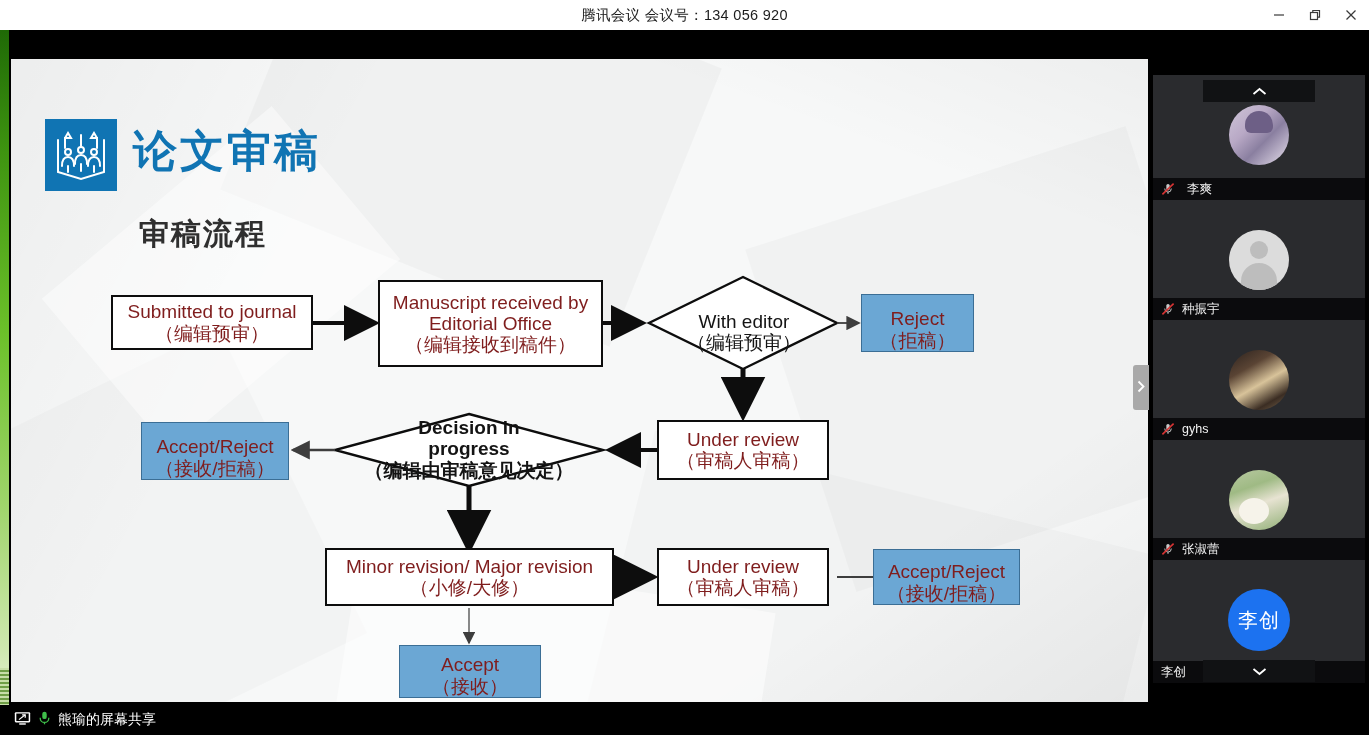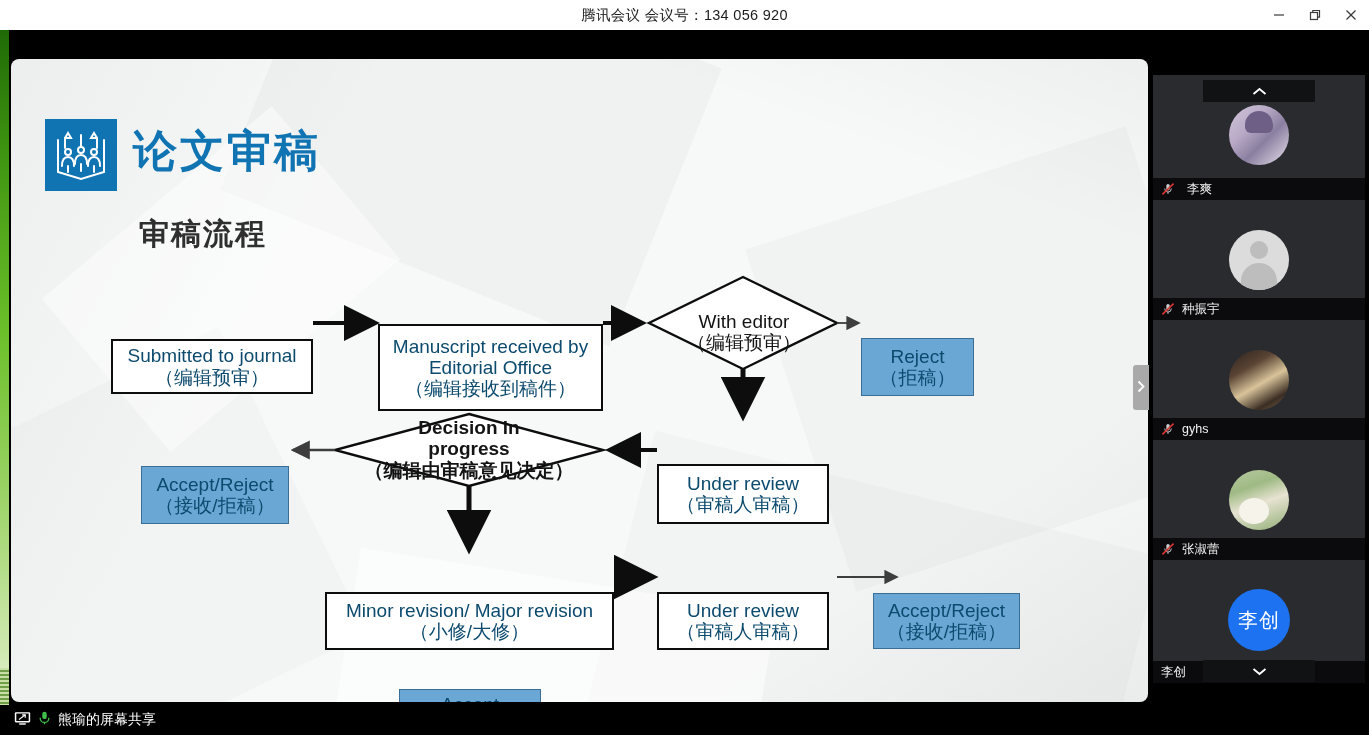--- a/index.html
+++ b/index.html
@@ -61,21 +61,20 @@
   
   .slide {
     position: absolute; left: 2px; top: 29px;
     width: 1137px; height: 643px;
     background:
       linear-gradient(118deg, rgba(0,0,0,0.045) 0%, rgba(0,0,0,0) 26%),
       linear-gradient(-35deg, rgba(0,0,0,0.05) 0%, rgba(0,0,0,0) 22%),
       linear-gradient(200deg, rgba(0,0,0,0.04) 0%, rgba(0,0,0,0) 18%),
       #f7f8f8;
     overflow: hidden;
-    border-radius: 8px;
   }
   
   .facet { position: absolute; background: rgba(0,0,0,0.028); }
   .f1 { left: 250px; top: -80px; width: 420px; height: 300px; transform: rotate(22deg); }
   .f2 { left: 780px; top: 120px; width: 400px; height: 360px; transform: rotate(-18deg); background: rgba(0,0,0,0.022); }
   .f3 { left: 600px; top: 430px; width: 520px; height: 300px; transform: rotate(14deg); background: rgba(0,0,0,0.02); }
   .f4 { left: -60px; top: 330px; width: 360px; height: 340px; transform: rotate(-26deg); background: rgba(0,0,0,0.018); }
   .f5 { left: 330px; top: 520px; width: 420px; height: 220px; transform: rotate(9deg); background: rgba(255,255,255,0.5); }
   .f6 { left: 60px; top: 120px; width: 300px; height: 200px; transform: rotate(-40deg); background: rgba(255,255,255,0.45); }
 
@@ -100,34 +99,34 @@
 
   
   .flow { position: absolute; left: 0; top: 0; width: 1137px; height: 643px; }
   .flow svg { position: absolute; left: 0; top: 0; }
 
   .node {
     position: absolute;
     display: flex; flex-direction: column;
     align-items: center; justify-content: center;
     text-align: center;
-    color: #0c4a6e;
+    color: #7f1d1d;
     line-height: 1.12;
     font-family: "Liberation Sans", "DejaVu Sans", sans-serif;
-    margin-top: 44px;
   }
   .node .en { font-size: 19px; }
   .node .zh { font-size: 19px; }
   .box {
     background: #ffffff;
     border: 2px solid #0d0d0d;
   }
   .box.blue {
     background: #6ba7d4;
     border: 1px solid #3b6e95;
+    justify-content: flex-end;
   }
   .diamond-label {
     position: absolute;
     display: flex; flex-direction: column;
     align-items: center; justify-content: center;
     text-align: center; color: #141414; line-height: 1.14;
     pointer-events: none;
   }
   .diamond-label .en { font-size: 19px; }
   .diamond-label .zh { font-size: 19px; }

